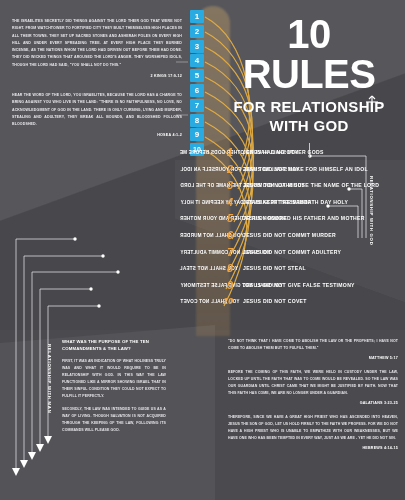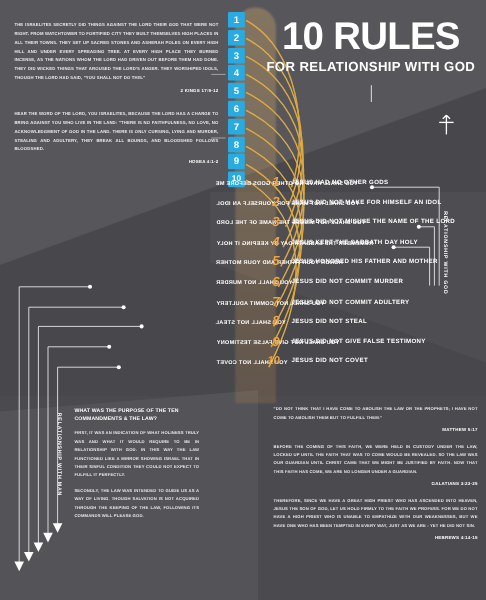--- a/index.html
+++ b/index.html
@@ -21,22 +21,22 @@
   .shade-c{ position:absolute; left:0; top:330px; width:405px; height:170px;
     background:#4a4a4f; }
   .shade-d{ position:absolute; left:0px; top:325px; width:215px; height:175px;
     background:#535358; clip-path:polygon(0 18px,100% 0,100% 100%,0 100%); }
 
   
   #links { position:absolute; left:0; top:0; width:405px; height:500px; }
 
   
   .title-wrap{ position:absolute; left:218px; top:14px; width:182px; text-align:center; }
-  .title-main{ font-size:32px; font-weight:bold; letter-spacing:-0.6px; line-height:1.0; }
-  .title-sub{ font-size:11px; font-weight:bold; letter-spacing:0.3px; margin-top:4px; line-height:1.25; }
+  .title-main{ font-size:40px; font-weight:bold; letter-spacing:-0.6px; line-height:1.0; }
+  .title-sub{ font-size:15px; font-weight:bold; letter-spacing:0.3px; margin-top:4px; line-height:1.25; }
   .title-rule{ width:1px; height:14px; background:#c9c9cd; margin:7px auto 6px auto; }
   .title-sub2{ font-size:8.6px; font-weight:bold; letter-spacing:0.2px; line-height:1.3; }
 
   
   .tl-block{ position:absolute; left:12px; width:170px; }
   .tl-p{ font-size:3.55px; line-height:2.05; letter-spacing:0.12px; text-align:justify;
          font-weight:bold; color:#e9e9ec; }
   .tl-cite{ font-size:3.7px; font-weight:bold; text-align:right; margin-top:5px; color:#ffffff; letter-spacing:0.2px;}
 
   

